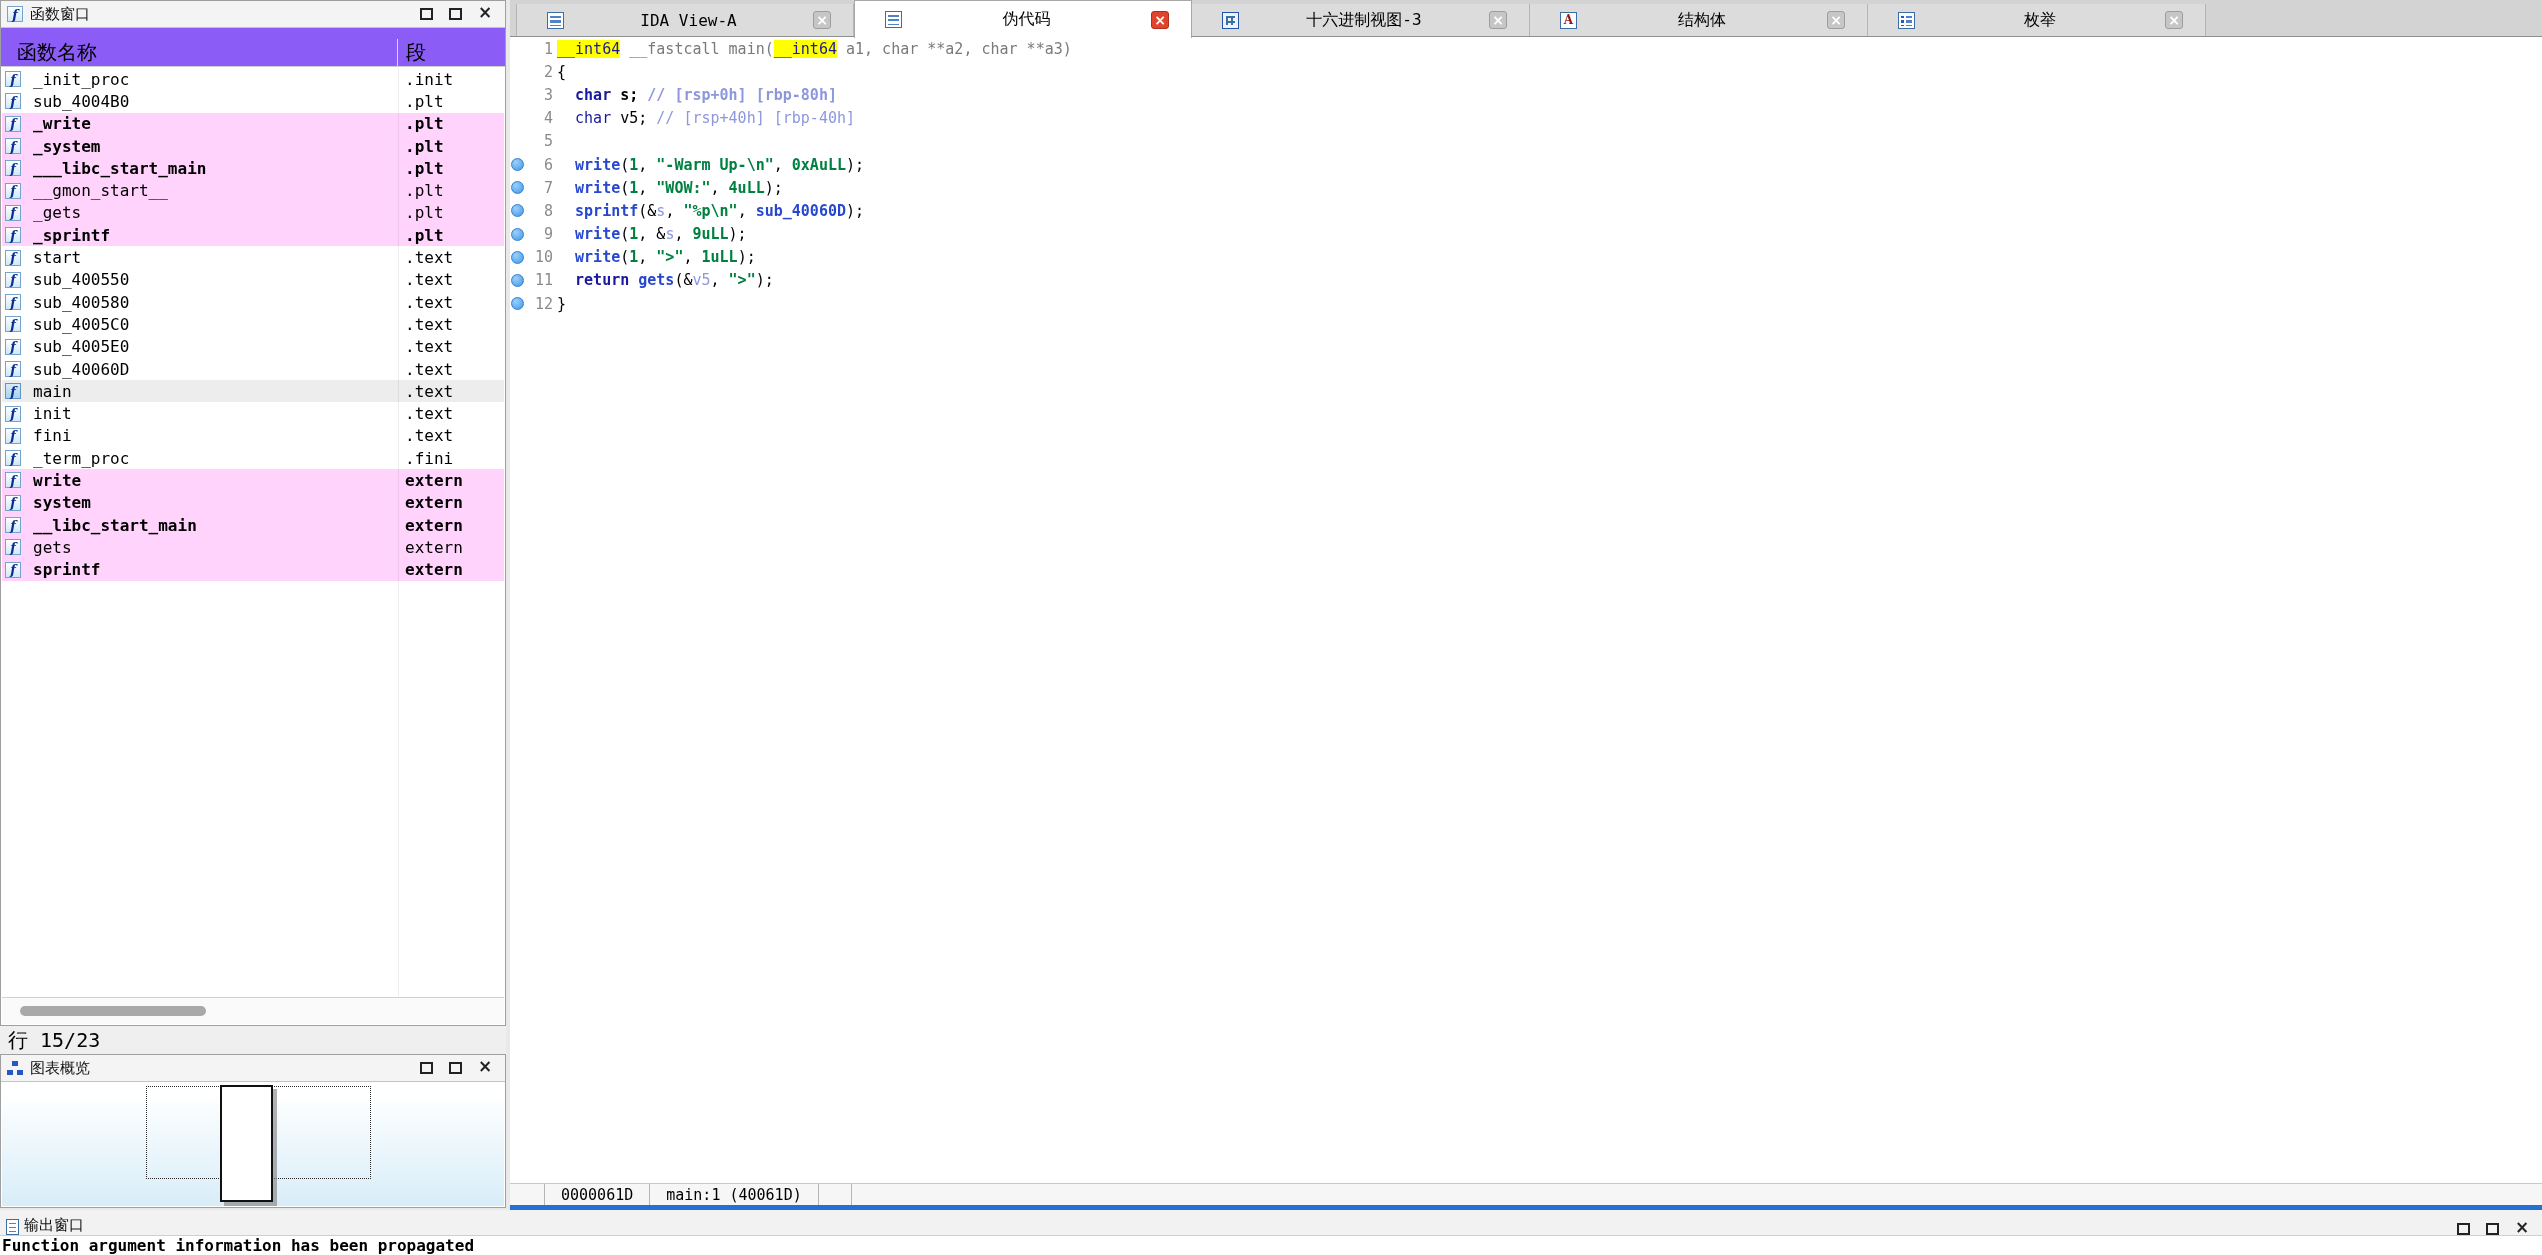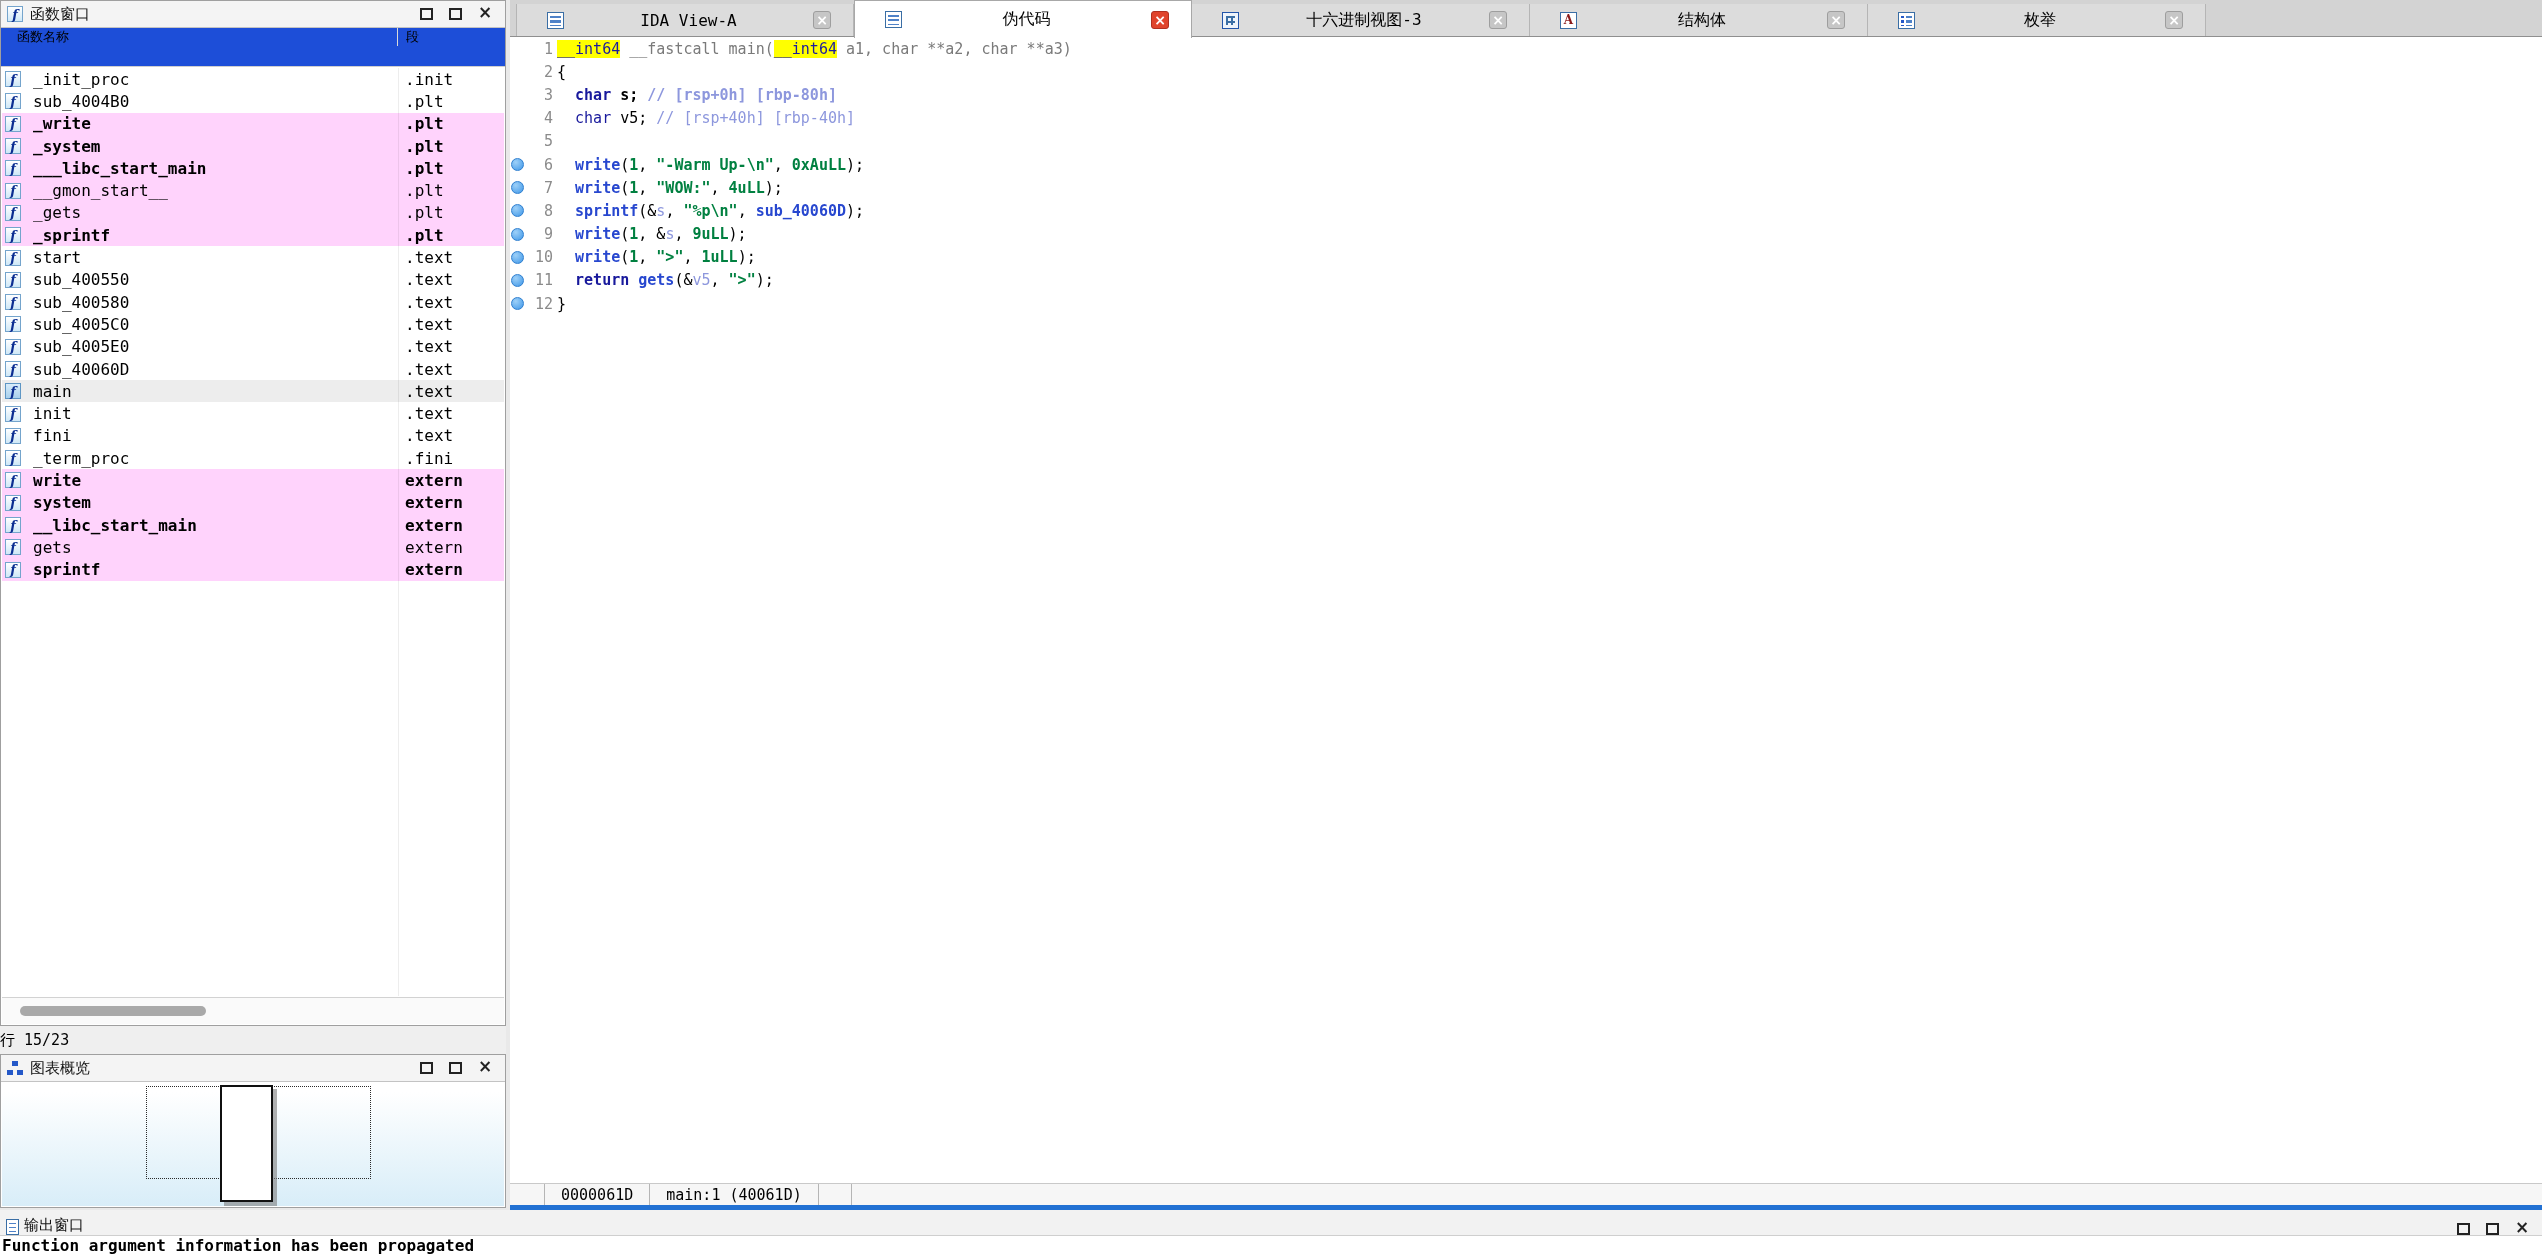--- a/index.html
+++ b/index.html
@@ -17,38 +17,38 @@
   .wb-float::before { content:""; position:absolute; right:0; top:0; width:9px; height:8px; border:2px solid #222; }
   .wb-float::after  { content:""; position:absolute; left:0; bottom:0; width:9px; height:8px; border:2px solid #222; background:#f4f4f4; }
   .wb-close::before { content:"×"; position:absolute; left:0; top:-3px; font:bold 17px/14px "DejaVu Sans",sans-serif; color:#222; }
 
   
   .func-win { position:absolute; left:0; top:0; width:506px; height:1026px;
               background:#fff; border:1px solid #9f9f9f; }
   .ficon { width:16px; height:16px; flex:none; display:flex; align-items:center; justify-content:center;
            border:1px solid #74a4cc; background:linear-gradient(#ffffff,#cfe8f7);
            color:#0b2d91; font:italic bold 13px "DejaVu Serif","Liberation Serif",serif; }
-  .cols { height:39px; border-bottom:1px solid #cfcfcf; display:flex; align-items:flex-start; font-size:13px; background:#1d4ed8; }
+  .cols { height:39px; border-bottom:1px solid #cfcfcf; display:flex; align-items:flex-end; font-size:20px; background:#8b5cf6; }
   .col-name { width:396px; display:flex; align-items:center; padding-left:16px; }
   .col-seg  { flex:1; display:flex; align-items:center; padding-left:8px; border-left:1px solid #d9d9d9; }
   .rows { position:absolute; top:67px; left:1px; right:1px; bottom:29px; overflow:hidden; font-size:16px; }
   .rows::after { content:""; position:absolute; left:396px; top:0; bottom:0; width:1px; background:rgba(0,0,0,0.07); }
   .frow { height:22.3px; display:flex; align-items:center; position:relative; }
   .frow .ficon { margin-left:3px; }
   .fname { margin-left:12px; white-space:pre; }
   .fseg { position:absolute; left:403px; }
   .frow.pink { background:var(--pink_row); }
   .frow.pink-bold { background:var(--pink_row); font-weight:bold; }
   .frow.selected { background:var(--selected_row); }
   .frow.selected .ficon { background:linear-gradient(#d8ecfa,#a8d0ec); border-color:#5e96c4; }
   .hscroll { position:absolute; left:1px; right:1px; bottom:1px; height:27px; background:#fafafa; border-top:1px solid #d2d2d2; }
   .thumb { position:absolute; left:18px; top:8px; width:186px; height:10px; border-radius:5px; background:#a9a9a9; }
 
   .rowcount { position:absolute; left:0; top:1026px; width:506px; height:28px;
-              display:flex; align-items:center; font-size:15px; color:#000; background:#efefef; }
+              display:flex; align-items:center; padding-left:8px; font-size:20px; color:#000; background:#efefef; }
 
   
   .graph-win { position:absolute; left:0; top:1054px; width:506px; height:154px;
                border:1px solid #9f9f9f; background:#fff; }
   .charticon { position:relative; width:16px; height:14px; flex:none; }
   .charticon::before { content:""; position:absolute; left:5px; top:0; width:6px; height:5px; background:#2458c8; }
   .charticon::after  { content:""; position:absolute; left:0; bottom:0; width:6px; height:5px; background:#2458c8;
                        box-shadow:10px 0 0 #2458c8; }
   .gcanvas { position:absolute; top:27px; left:1px; right:1px; bottom:1px;
              background:linear-gradient(#ffffff 8%, var(--graph_bg_blue)); overflow:hidden; }

